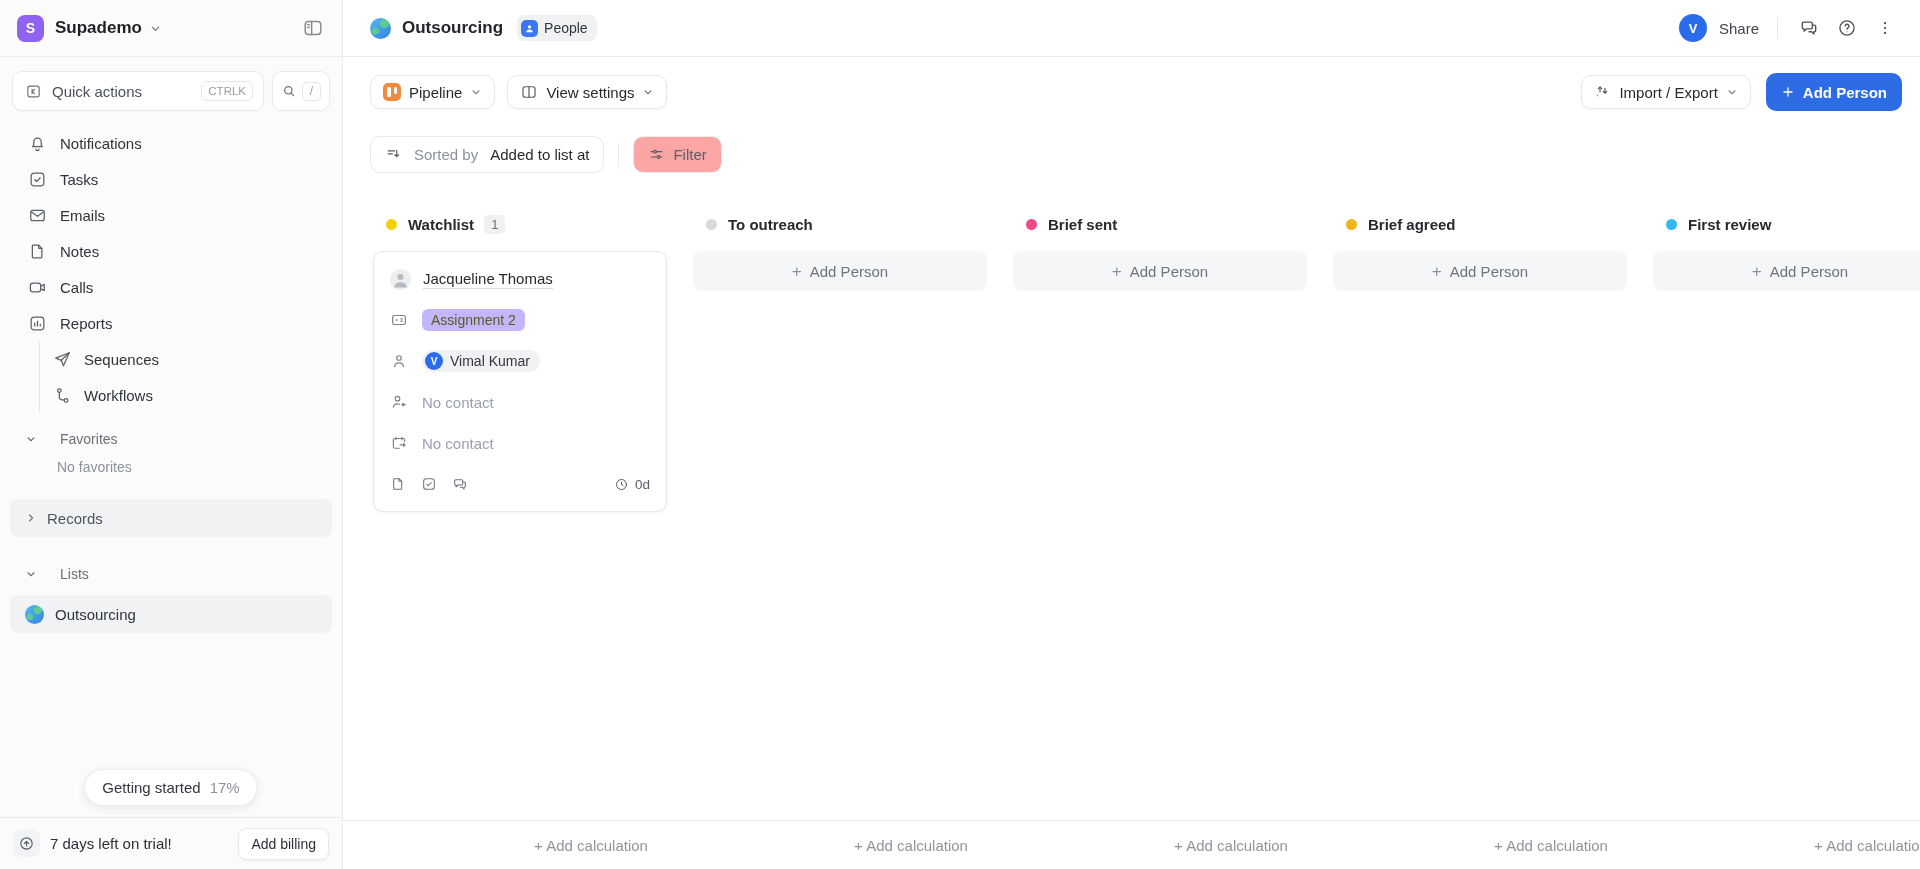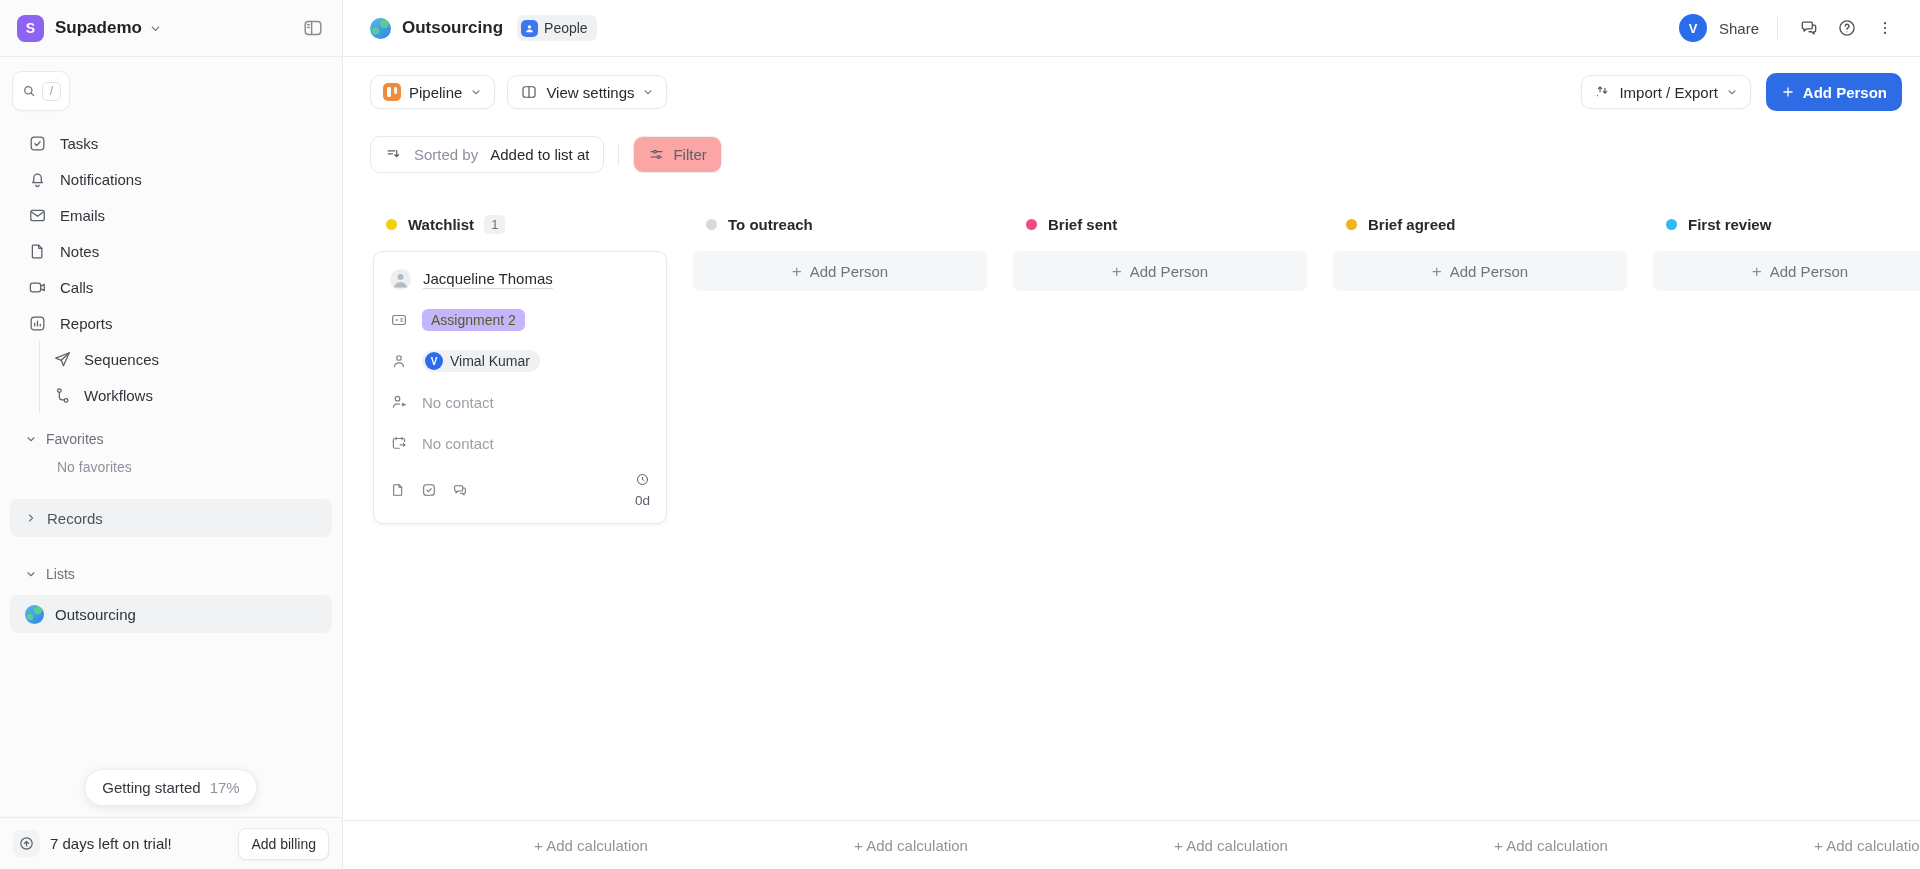--- a/index.html
+++ b/index.html
@@ -33,21 +33,21 @@
   .nav-item .nlabel { margin-left:12px; font-size:15px; font-weight:500; color:#2f343b; }
   .nav-item .chev { margin-left:6px; color:#868c95; display:flex; }
 
   .nav-children { margin-left:29px; border-left:1px solid #e6e7e9; padding-left:13px; }
   .nav-child { height:36px; display:flex; align-items:center; }
   .nav-child .nicon { width:20px; display:flex; color:#5b626b; }
   .nav-child .nlabel { margin-left:11px; font-size:15px; font-weight:500; color:#2f343b; }
 
   .section { padding:0 10px; }
   .section-head { display:flex; align-items:center; height:26px; padding-left:15px; color:#6a717b; }
-  .section-head .slabel { font-size:14px; margin-left:9px; }
+  .section-head .slabel { font-size:14px; margin-left:23px; }
   .empty-note { font-size:14px; color:#8d939c; padding-left:47px; margin-top:7px; }
   .row-pill { height:38px; display:flex; align-items:center; background:#f1f2f3; border-radius:8px; padding-left:15px; cursor:pointer; }
   .row-pill .rlabel { font-size:15px; font-weight:500; color:#4d545d; margin-left:10px; }
   .row-pill .rlabel2 { font-size:15px; font-weight:500; color:#2f343b; margin-left:11px; }
 
   .globe { width:19px; height:19px; border-radius:50%; flex:0 0 19px;
     background:
       radial-gradient(circle at 68% 28%, #5fca8f 0 21%, rgba(0,0,0,0) 22%),
       radial-gradient(circle at 26% 62%, #5fca8f 0 17%, rgba(0,0,0,0) 18%),
       linear-gradient(135deg,#58b9ef,#2f86e0); }
@@ -126,21 +126,21 @@
   .person-av { width:21px; height:21px; flex:0 0 21px; border-radius:50%; background:#eceef0; display:flex; align-items:flex-end; justify-content:center; overflow:hidden; color:#b4bac1; }
   .card-name { margin-left:12px; font-size:15px; font-weight:500; color:#26292e; border-bottom:1px solid #d8dadc; padding-bottom:1px; }
   .tag-assignment { margin-left:12px; background:#c4b5fd; border-radius:6px; padding:3px 9px; font-size:14px; font-weight:500; color:#565e1f; }
   .owner-pill { margin-left:12px; background:#f0f1f3; border-radius:999px; display:flex; align-items:center; gap:7px; padding:2px 10px 2px 3px; }
   .owner-av { width:18px; height:18px; border-radius:50%; background:#2b6cec; color:#fff; font-size:10px; font-weight:700; display:flex; align-items:center; justify-content:center; }
   .owner-name { font-size:14px; color:#33373d; }
   .nc-label { margin-left:12px; font-size:15px; color:#9aa1aa; }
   .cfoot { display:flex; align-items:center; margin-top:2px; }
   .cfoot .fic { display:flex; color:#6f767f; margin-right:15px; }
   .cfoot .spacer { flex:1; }
-  .age { display:flex; align-items:center; gap:6px; color:#565d66; font-size:13.5px;flex-direction:column; }
+  .age { display:flex; align-items:center; gap:6px; color:#565d66; font-size:13.5px; }
 
   .board-footer { position:absolute; left:0; right:0; bottom:0; height:49px; border-top:1px solid #e9eaec;
     display:flex; align-items:center; gap:26px; padding-left:30px; background:#fff; }
   .calc-cell { width:294px; flex:0 0 294px; display:flex; justify-content:center; transform:translateX(71px); }
   .calc-cell span { font-size:15px; color:#8f959d; cursor:pointer; white-space:nowrap;text-align:center; }
 
   svg { display:block; }
 </style>
 </head>
 <body>
@@ -160,49 +160,59 @@
     <div class="spacer"></div>
     <div class="panel-btn">
       <svg width="22" height="22" viewBox="0 0 24 24" fill="none" stroke="currentColor" stroke-width="1.6" stroke-linecap="round">
           <rect x="3.5" y="5" width="17" height="14" rx="3.5"></rect>
           <path d="M10.5 5v14M6.2 8.5h1.6M6.2 11.5h1.6"></path>
         </svg>
     </div>
   </div>
 
   <div class="side-search">
+    <div class="qa-pill">
+      <span>
+        <svg width="17" height="17" viewBox="0 0 24 24" fill="none" stroke="#6a717b" stroke-width="1.6" stroke-linecap="round" stroke-linejoin="round">
+            <rect x="4" y="4.5" width="16" height="15" rx="3"></rect>
+            <path d="M10 9v6M10 12l3.5-3M10 12l3.5 3"></path>
+          </svg>
+      </span>
+      <span class="qa-label">Quick actions</span>
+      <span class="kbd">CTRLK</span>
+    </div>
     <div class="search-pill">
       <span>
         <svg width="16" height="16" viewBox="0 0 24 24" fill="none" stroke="#6a717b" stroke-width="1.8" stroke-linecap="round">
             <circle cx="11" cy="11" r="5.5"></circle>
             <path d="M15.2 15.2L19 19"></path>
           </svg>
       </span>
       <span class="kbd-sq">/</span>
     </div>
   </div>
 
   <div class="nav">
     <div class="nav-item">
       <span class="nicon">
         <svg width="19" height="19" viewBox="0 0 24 24" fill="none" stroke="currentColor" stroke-width="1.6" stroke-linecap="round" stroke-linejoin="round">
-            <rect x="4" y="4" width="16" height="16" rx="4"></rect>
-            <path d="M8.7 12.3l2.3 2.3 4.3-4.8"></path>
-          </svg>
-      </span>
-      <span class="nlabel">Tasks</span>
+            <path d="M18 16H6l1.3-2.2V10a4.7 4.7 0 1 1 9.4 0v3.8L18 16z"></path>
+            <path d="M10 19a2 2 0 0 0 4 0"></path>
+          </svg>
+      </span>
+      <span class="nlabel">Notifications</span>
     </div>
     <div class="nav-item">
       <span class="nicon">
         <svg width="19" height="19" viewBox="0 0 24 24" fill="none" stroke="currentColor" stroke-width="1.6" stroke-linecap="round" stroke-linejoin="round">
-            <path d="M18 16H6l1.3-2.2V10a4.7 4.7 0 1 1 9.4 0v3.8L18 16z"></path>
-            <path d="M10 19a2 2 0 0 0 4 0"></path>
-          </svg>
-      </span>
-      <span class="nlabel">Notifications</span>
+            <rect x="4" y="4" width="16" height="16" rx="4"></rect>
+            <path d="M8.7 12.3l2.3 2.3 4.3-4.8"></path>
+          </svg>
+      </span>
+      <span class="nlabel">Tasks</span>
     </div>
     <div class="nav-item">
       <span class="nicon">
         <svg width="19" height="19" viewBox="0 0 24 24" fill="none" stroke="currentColor" stroke-width="1.6" stroke-linecap="round" stroke-linejoin="round">
             <rect x="3.5" y="5.5" width="17" height="13" rx="2.5"></rect>
             <path d="M4.5 7.5l7.5 5.5 7.5-5.5"></path>
           </svg>
       </span>
       <span class="nlabel">Emails</span>
     </div>

